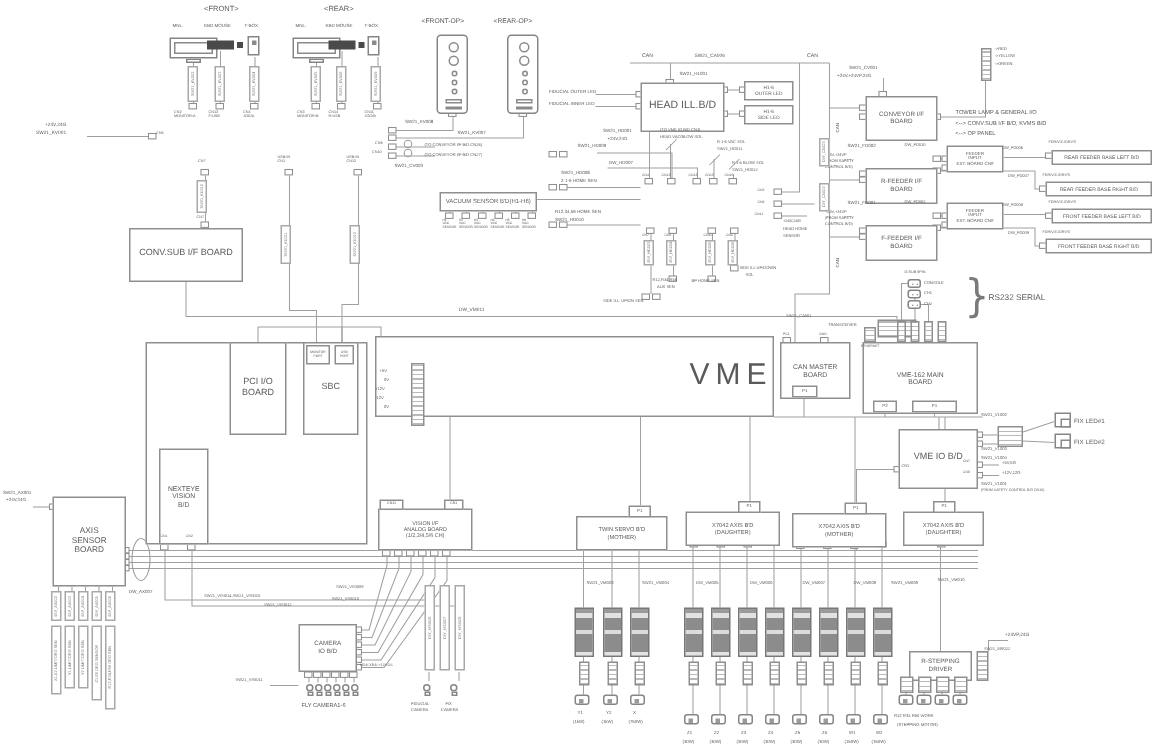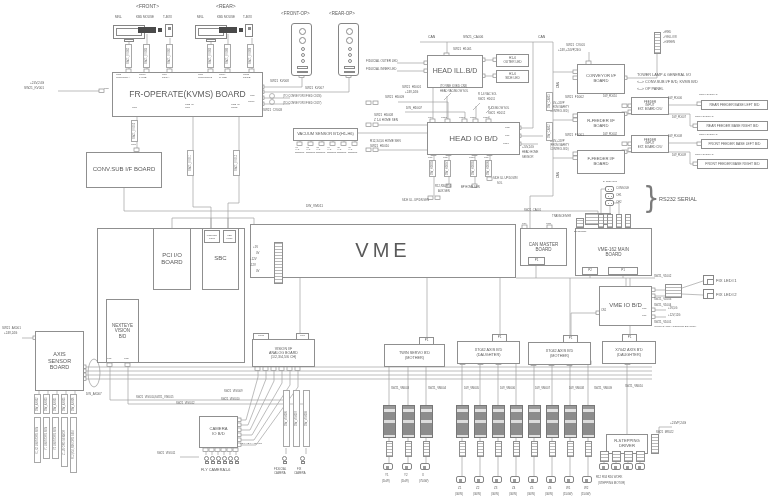--- a/index.html
+++ b/index.html
@@ -290,28 +290,26 @@
       <rect x="650" y="288" width="5" height="3.6" fill="#ffffff" stroke="#8f8f8f" stroke-width="0.7"></rect>
       <rect x="650" y="294" width="5" height="3.6" fill="#ffffff" stroke="#8f8f8f" stroke-width="0.7"></rect>
       <rect x="650" y="308" width="5" height="3.6" fill="#ffffff" stroke="#8f8f8f" stroke-width="0.7"></rect>
       <rect x="650" y="315" width="5" height="3.6" fill="#ffffff" stroke="#8f8f8f" stroke-width="0.7"></rect>
       <rect x="522" y="225" width="5" height="3.6" fill="#ffffff" stroke="#8f8f8f" stroke-width="0.7"></rect>
       <rect x="547" y="225" width="5" height="3.6" fill="#ffffff" stroke="#8f8f8f" stroke-width="0.7"></rect>
       <ellipse cx="94" cy="373" rx="6" ry="14" fill="none" stroke="#9a9a9a" stroke-width="0.7"></ellipse>
       <circle cx="272" cy="96" r="2.5" fill="none" stroke="#9a9a9a" stroke-width="0.7"></circle>
       <circle cx="272" cy="102" r="2.5" fill="none" stroke="#9a9a9a" stroke-width="0.7"></circle>
     </svg>
-    <div class="block" style="left: 112px; top: 72px; width: 151px; height: 45px; font-size: 8.5px;"><span>FR-OPERATE(KVMS) BOARD</span></div>
     <div class="block" style="left: 86px; top: 152px; width: 76px; height: 36px; font-size: 6px;"><span>CONV.SUB I/F BOARD</span></div>
     <div class="block" style="left: 427px; top: 55px; width: 56px; height: 33px; font-size: 7px;"><span>HEAD ILL.B/D</span></div>
     <div class="block" style="left: 496px; top: 54px; width: 33px; height: 13px; font-size: 3.2px;"><span>H1-6
 OUTER LED</span></div>
     <div class="block" style="left: 496px; top: 70px; width: 33px; height: 13px; font-size: 3.2px;"><span>H1-6
 SIDE LED</span></div>
-    <div class="block" style="left: 427px; top: 122px; width: 93px; height: 33px; font-size: 8px;"><span>HEAD IO B/D</span></div>
     <div class="block" style="left: 293px; top: 128px; width: 65px; height: 13px; font-size: 4px;"><span>VACUUM SENSOR B'D(H1-H6)</span></div>
     <div class="block" style="left: 577px; top: 64px; width: 48px; height: 30px; font-size: 4.2px;"><span>CONVEYOR I/F
 BOARD</span></div>
     <div class="block" style="left: 577px; top: 112px; width: 48px; height: 24px; font-size: 4.2px;"><span>R-FEEDER I/F
 BOARD</span></div>
     <div class="block" style="left: 577px; top: 150px; width: 48px; height: 24px; font-size: 4.2px;"><span>F-FEEDER I/F
 BOARD</span></div>
     <div class="block" style="left: 631px; top: 97px; width: 38px; height: 18px; font-size: 3px;"><span>FEEDER
 INPUT
 EXT. BOARD CN#</span></div>
@@ -326,21 +324,21 @@
     <div class="block" style="left: 153px; top: 228px; width: 38px; height: 62px; font-size: 6px;"><span>PCI I/O
 BOARD</span></div>
     <div class="block" style="left: 202px; top: 228px; width: 37px; height: 62px; font-size: 6px;"><span>SBC</span></div>
     <div class="block" style="left: 204px; top: 230px; width: 16px; height: 13px; font-size: 2.2px;"><span>MONITOR
 PORT</span></div>
     <div class="block" style="left: 223px; top: 230px; width: 13px; height: 13px; font-size: 2.2px;"><span>USB
 PORT</span></div>
     <div class="block" style="left: 106px; top: 299px; width: 33px; height: 64px; font-size: 4.5px;"><span>NEXTEYE
 VISION
 B/D</span></div>
-    <div class="block" style="left: 250px; top: 224px; width: 266px; height: 54px; font-size: 20px; letter-spacing: 4px;"><span>VME</span></div>
+    <div class="block" style="left: 250px; top: 224px; width: 266px; height: 54px; font-size: 20px; letter-spacing: 4px; justify-content: flex-end;"><span>VME</span></div>
     <div class="block" style="left: 520px; top: 228px; width: 47px; height: 38px; font-size: 4.5px;"><span>CAN MASTER
 BOARD</span></div>
     <div class="block" style="left: 575px; top: 228px; width: 77px; height: 48px; font-size: 4.5px;"><span>VME-162 MAIN
 BOARD</span></div>
     <div class="block" style="left: 599px; top: 286px; width: 53px; height: 40px; font-size: 6px;"><span>VME IO B/D</span></div>
     <div class="block" style="left: 252px; top: 339px; width: 63px; height: 28px; font-size: 3.6px;"><span>VISION I/F
 ANALOG BOARD
 (1/2,3/4,5/6 CH)</span></div>
     <div class="block" style="left: 384px; top: 344px; width: 61px; height: 23px; font-size: 3.8px;"><span>TWIN SERVO B'D
 (MOTHER)</span></div>

